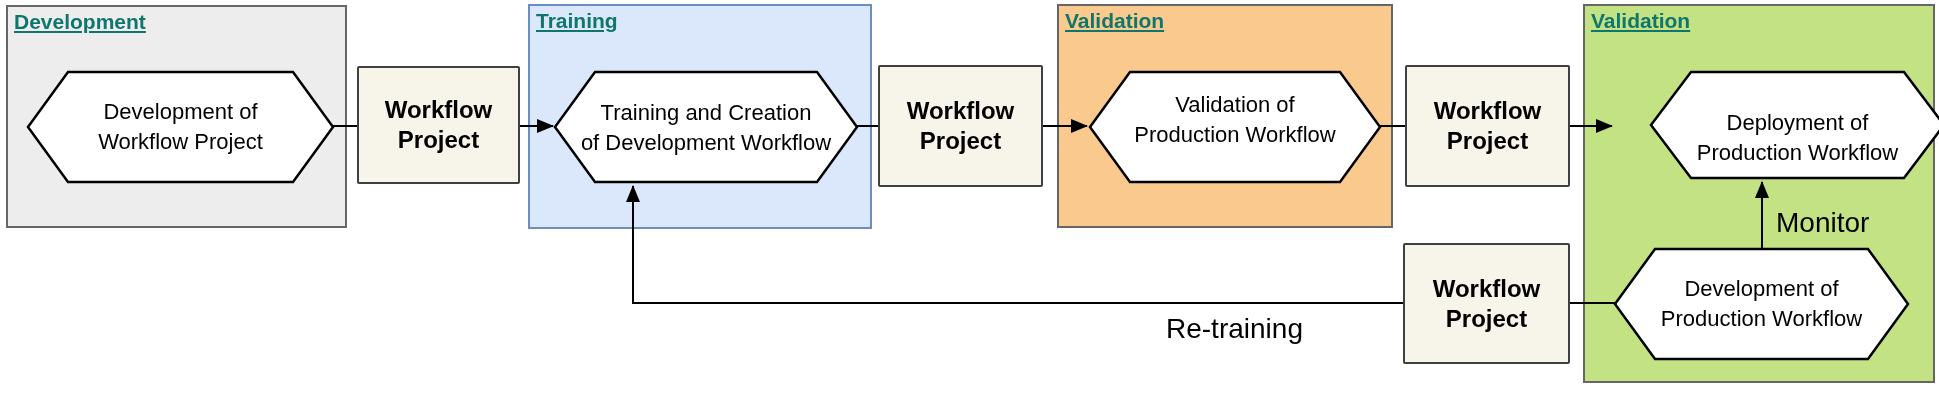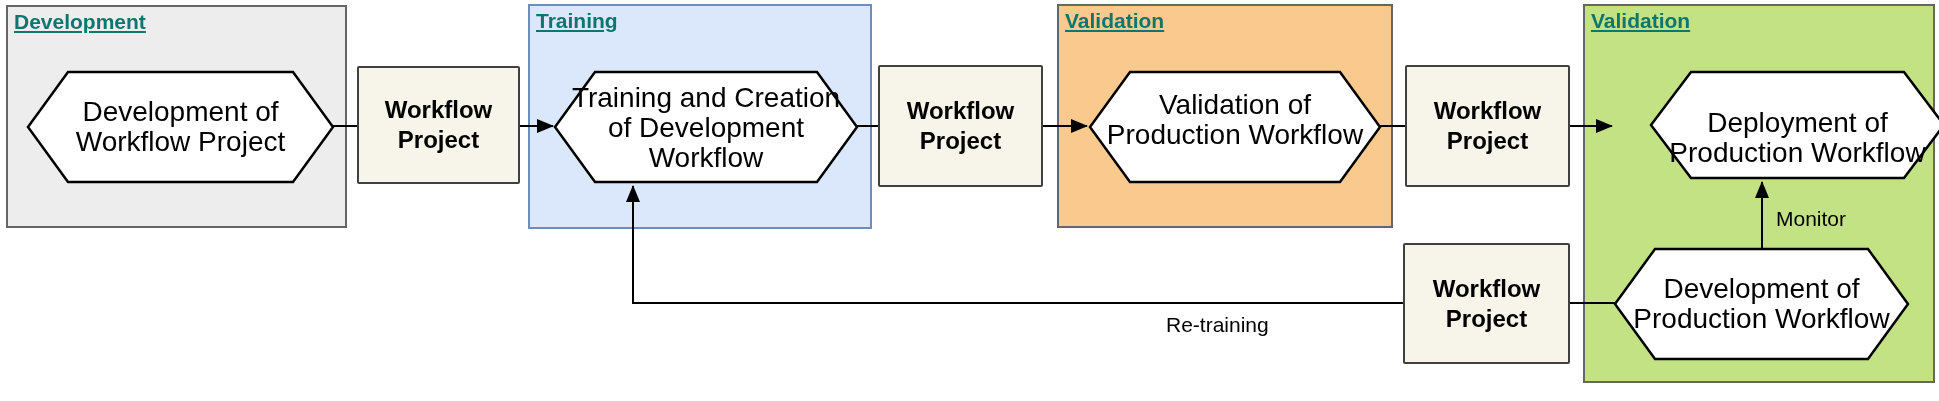--- a/index.html
+++ b/index.html
@@ -11,27 +11,27 @@
   .stage-title{
     position:absolute;top:3px;left:6px;font-weight:bold;font-size:21px;
     white-space:nowrap;color:#0f766e;text-decoration:underline;
   }
   .connectors{position:absolute;left:0;top:0;z-index:2;overflow:visible;}
   .hex{
     position:absolute;z-index:3;display:flex;align-items:center;justify-content:center;
     text-align:center;
   }
   .hex svg{position:absolute;left:0;top:0;overflow:visible;}
-  .hex-text{position:relative;font-size:28px;line-height:30px;z-index:1;}
+  .hex-text{position:relative;font-size:22px;line-height:30px;z-index:1;}
   .wp{
     position:absolute;z-index:3;border:2.5px solid #404040;border-radius:2px;
     box-sizing:border-box;display:flex;flex-direction:column;align-items:center;
     justify-content:center;text-align:center;font-weight:bold;font-size:24px;line-height:30px;
   }
-  .edge-label{position:absolute;z-index:3;font-size:21px;white-space:nowrap;}
+  .edge-label{position:absolute;z-index:3;font-size:28px;white-space:nowrap;}
 </style>
 </head>
 <body>
 
 <div class="canvas">
 
   <div class="stage" style="left: 6px; top: 5px; width: 341px; height: 223px; background-color: rgb(237, 237, 237); border-color: rgb(102, 102, 102);">
     <div class="stage-title">Development</div>
   </div>
 

